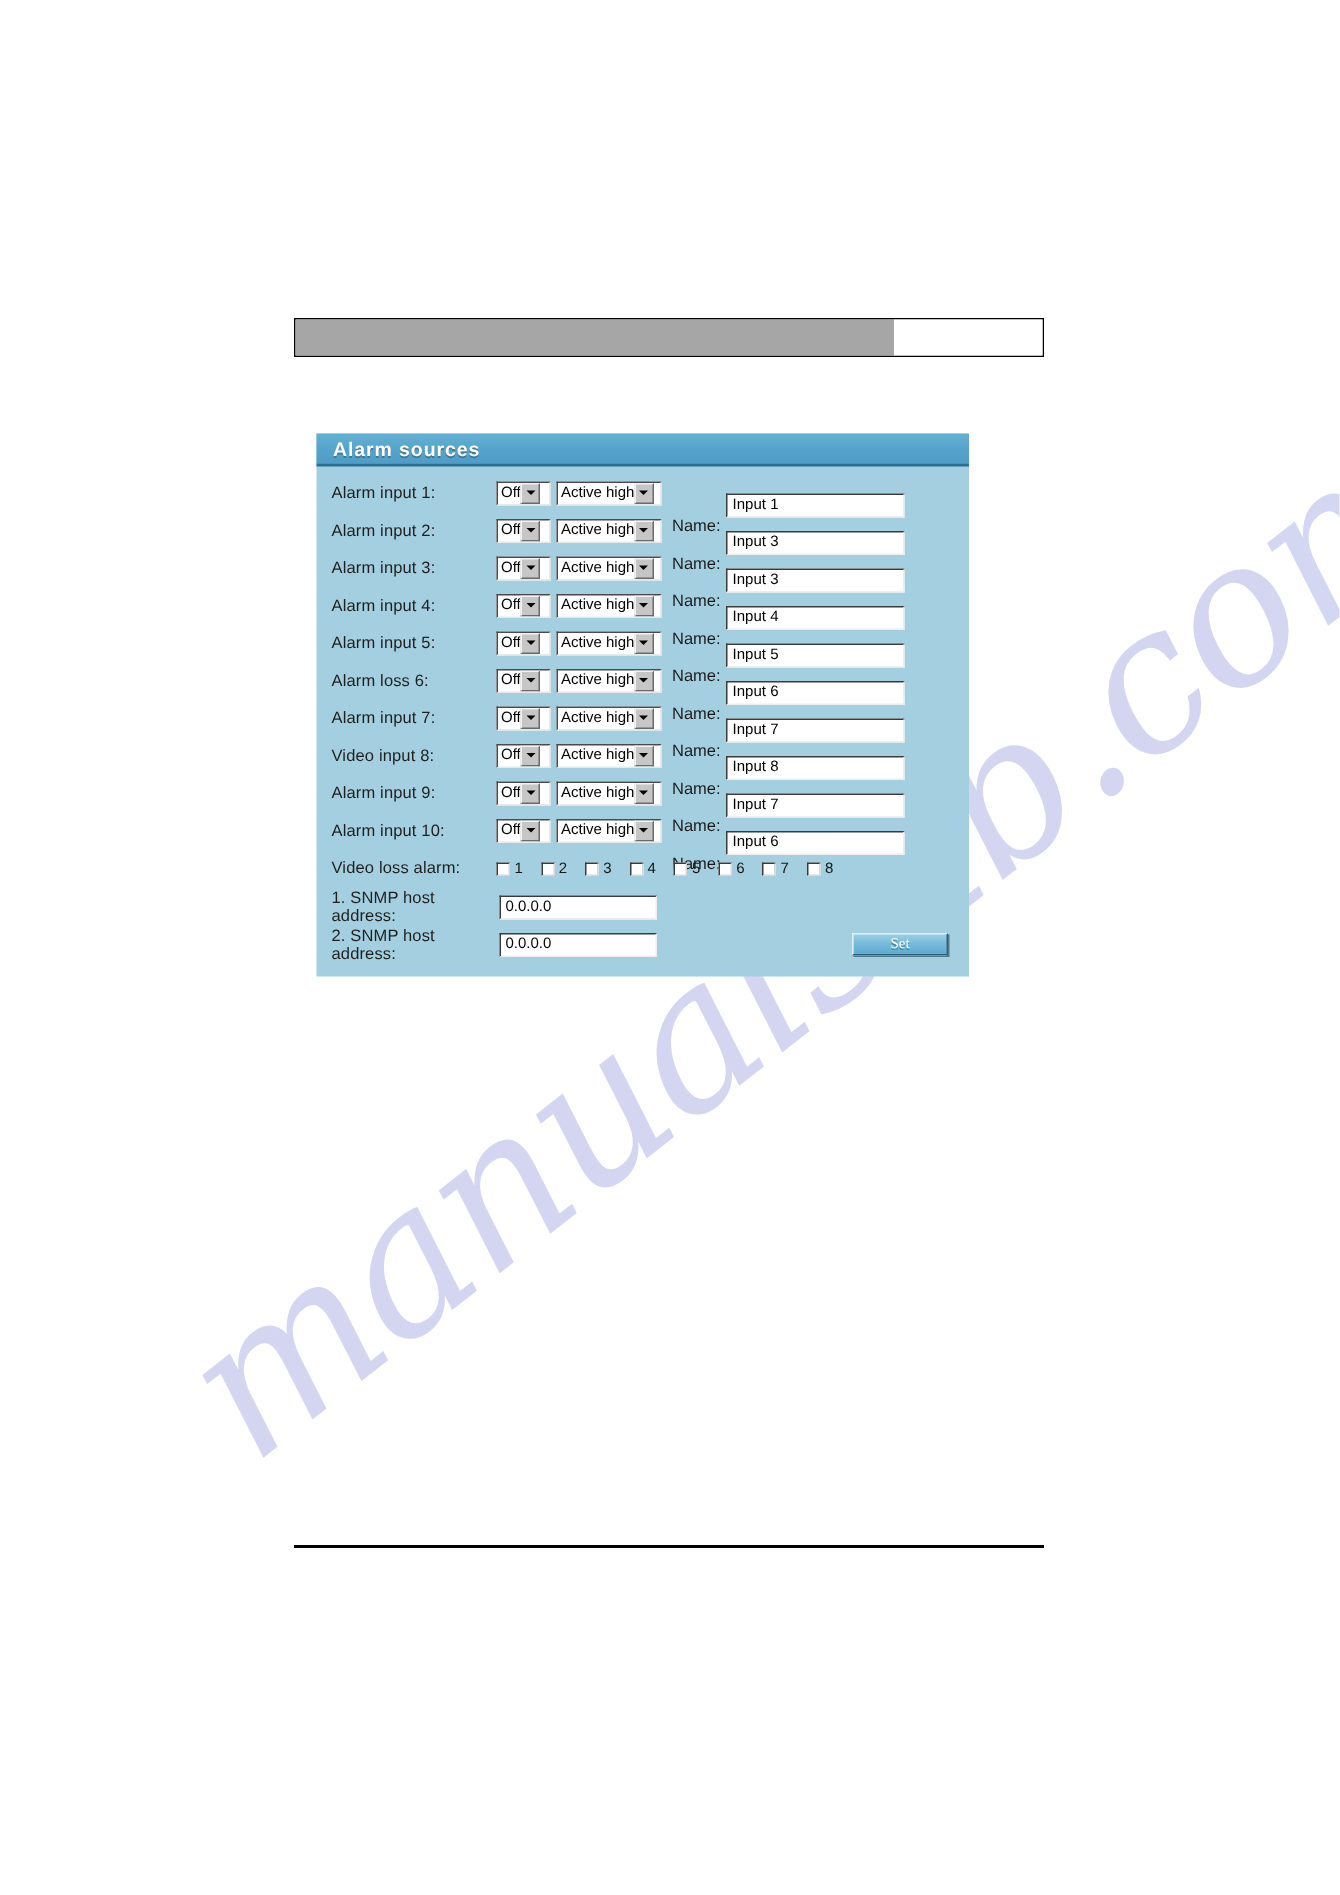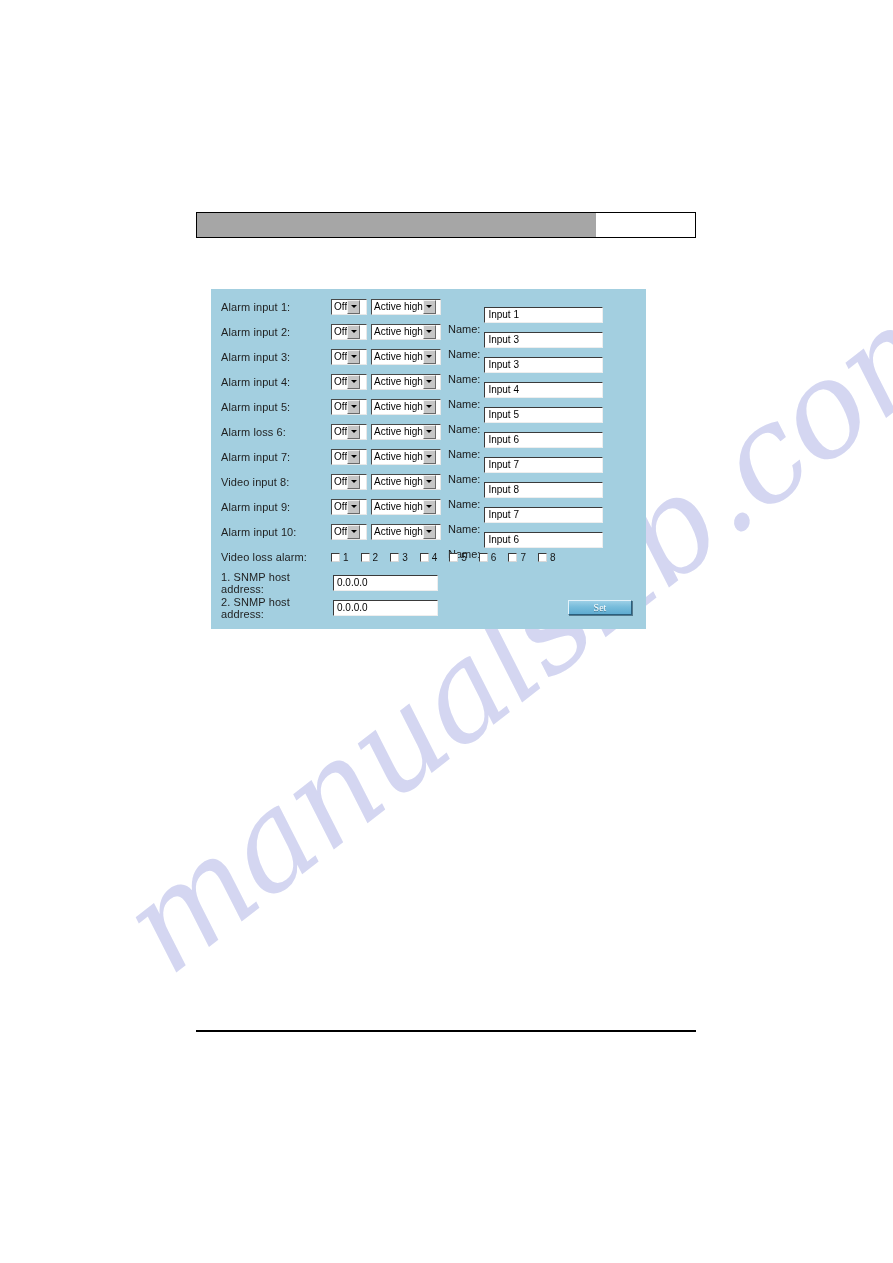--- a/index.html
+++ b/index.html
@@ -244,20 +244,21 @@
 <div class="watermark">
   <span>manualslib.com</span>
 </div>
 
 <div class="page-headerbar">
   <div class="hb-fill"></div>
   <div class="hb-rest"></div>
 </div>
 
 <div class="panel">
+  <div class="panel-title">Alarm sources</div>
   <div class="panel-body">
 
     <div class="row">
       <div class="row-label">Alarm input 1:</div>
       <div class="sel sel-mode">
         <span class="sel-text">Off</span>
         <span class="sel-btn">
             <i class="caret"></i>
           </span>
       </div>

